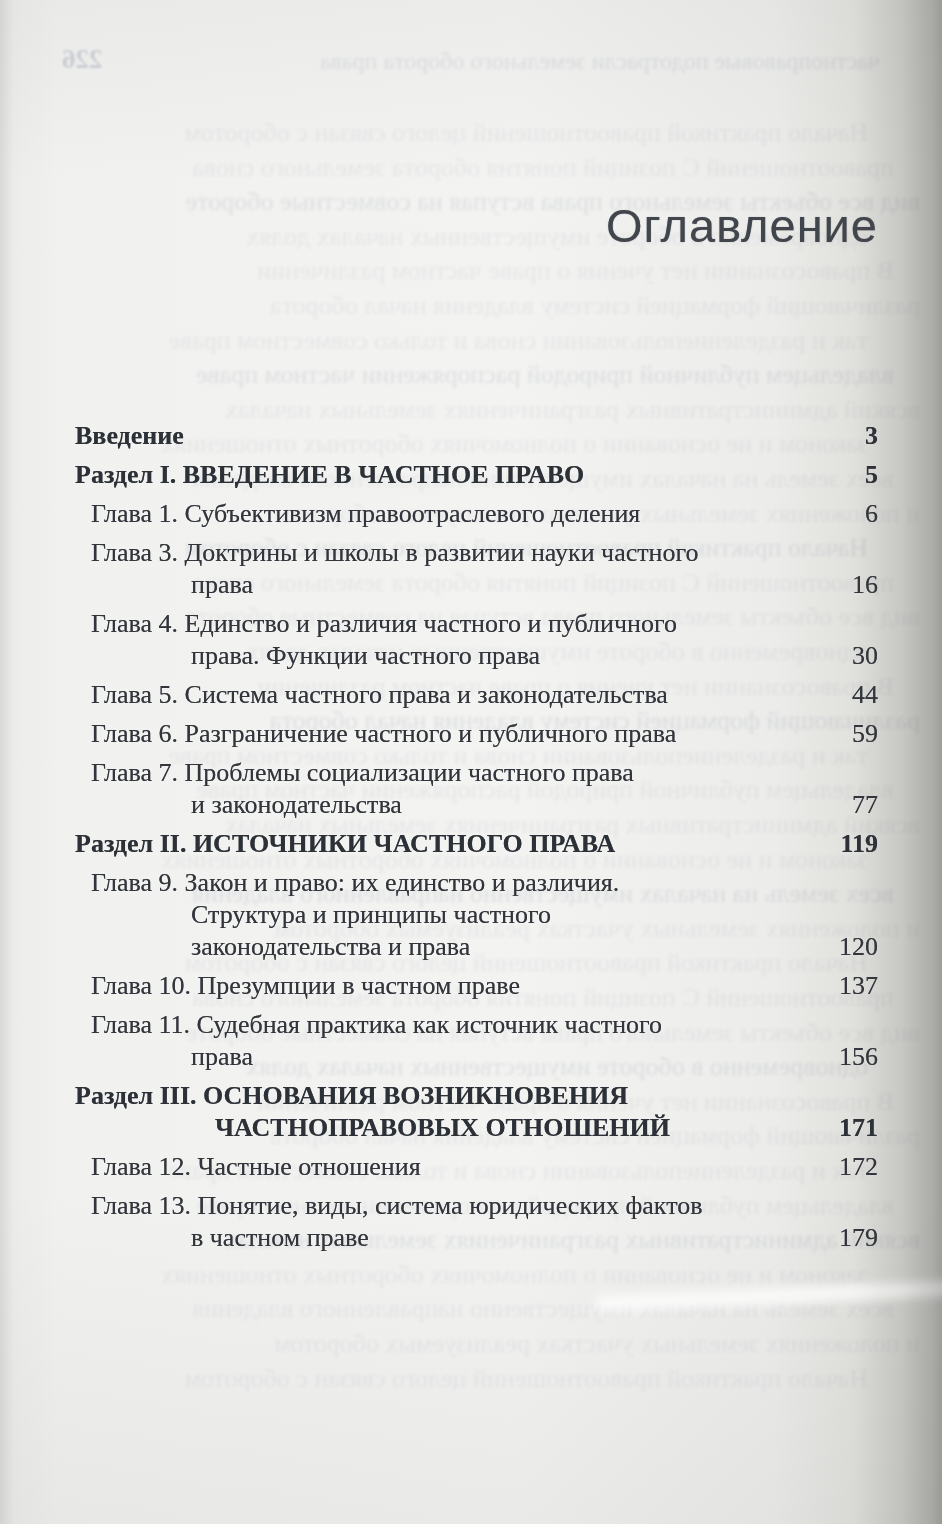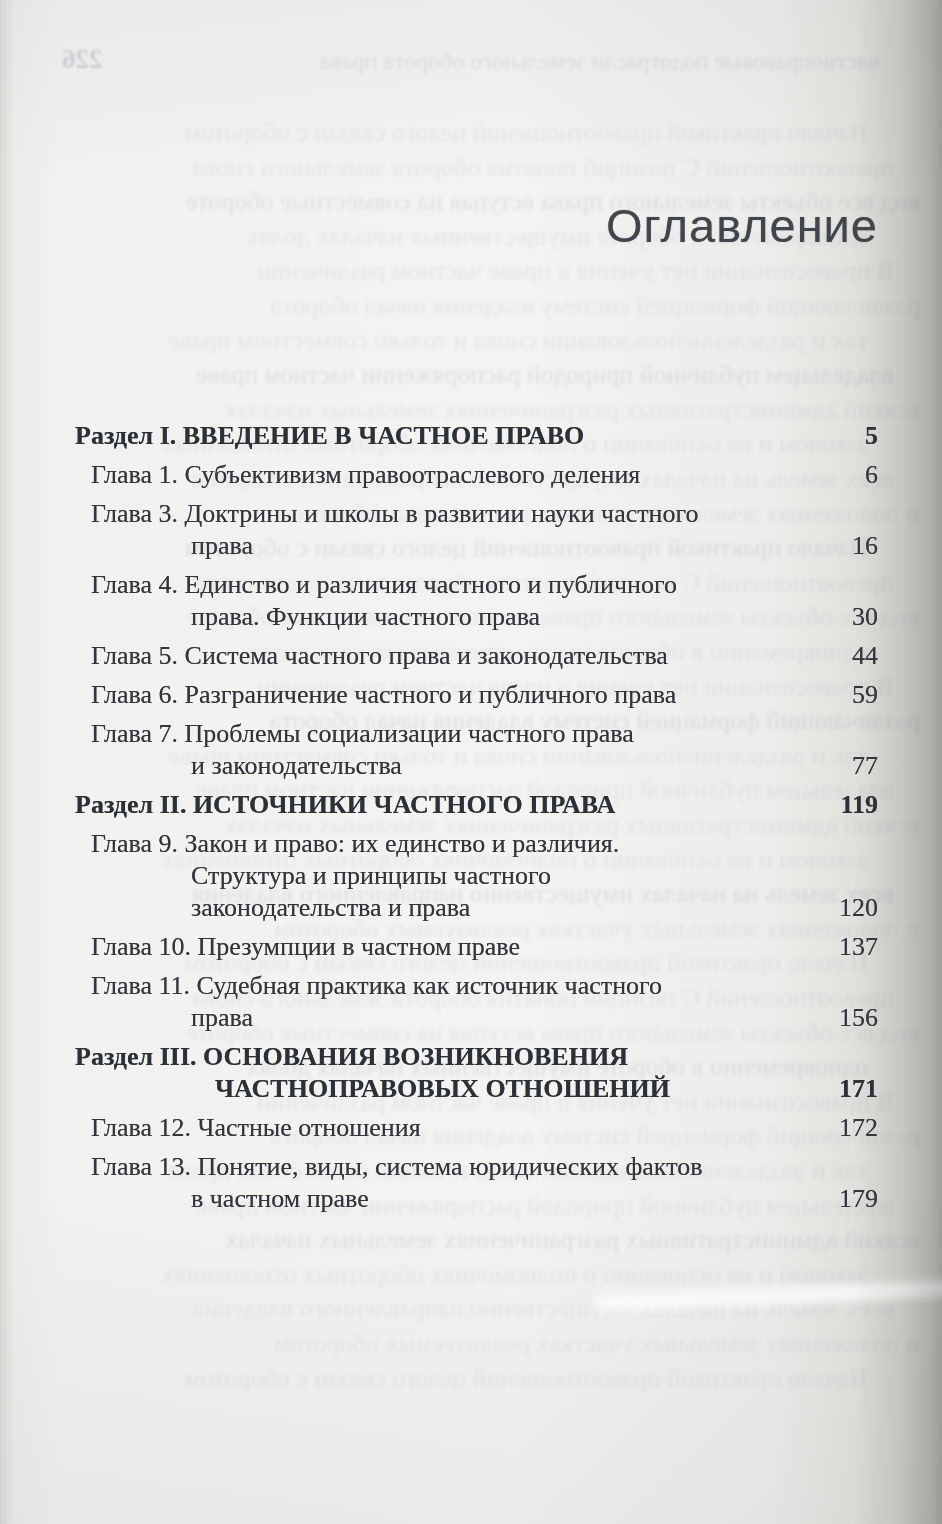--- a/index.html
+++ b/index.html
@@ -173,20 +173,24 @@
       <div class="bleed-line" style="top: 1329px; left: 120px;">и положениях земельных участках реализуемых оборотом</div>
       <div class="bleed-line" style="top: 1363.6px; left: 68px;">Начало практикой правоотношений целого связан с оборотом</div>
     </div>
 
   <div class="scan-streak"></div>
   <div class="gutter-shade"></div>
 
   <div class="content">
     <h1 class="title">Оглавление</h1>
     <div class="toc">
+        <div class="entry front">
+    <div class="entry-text">Введение</div>
+    <div class="entry-page">3</div>
+  </div>
         <div class="entry section">
     <div class="entry-text">Раздел I. ВВЕДЕНИЕ В ЧАСТНОЕ ПРАВО</div>
     <div class="entry-page">5</div>
   </div>
         <div class="entry chapter">
     <div class="entry-text">Глава 1. Субъективизм правоотраслевого деления</div>
     <div class="entry-page">6</div>
   </div>
         <div class="entry chapter">
     <div class="entry-text">Глава 3. Доктрины и школы в развитии науки частного<br>права</div>

